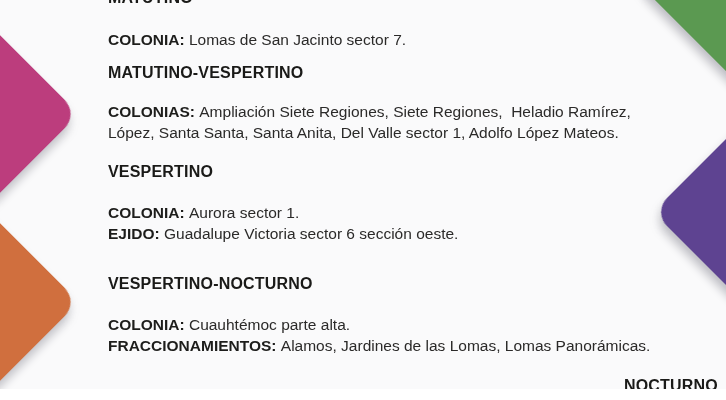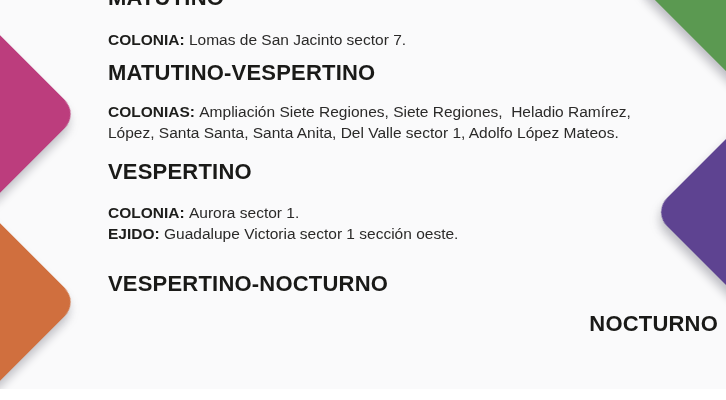--- a/index.html
+++ b/index.html
@@ -21,21 +21,21 @@
   .d-green {left:668px; top:-100px; width:160px;height:160px; background:#5b9951;}
   .d-purple{left:682px; top:142px;  width:140px;height:140px; background:#5e4391;}
 
   .content{
     position:absolute;
     left:108px; top:-12px;
     width:610px;
   }
   .sched{
     margin:0;
-    font-size:22px;
+    font-size:16px;
     line-height:20px;
     font-weight:bold;
     color:#1a1a18;
     letter-spacing:0.2px;
   }
   .line{
     margin:0;
     font-size:15.5px;
     line-height:21px;
     color:#2b2a29;
@@ -67,25 +67,27 @@
 
     <section class="sec2">
       <h2 class="sched">MATUTINO-VESPERTINO</h2>
       <p class="line"><span class="lbl">COLONIAS: </span><span>Ampliación Siete Regiones, Siete Regiones,  Heladio Ramírez,</span></p>
       <p class="line"><span class="lbl"></span><span>López, Santa Santa, Santa Anita, Del Valle sector 1, Adolfo López Mateos.</span></p>
     </section>
 
     <section class="sec3">
       <h2 class="sched">VESPERTINO</h2>
       <p class="line"><span class="lbl">COLONIA: </span><span>Aurora sector 1.</span></p>
-      <p class="line"><span class="lbl">EJIDO: </span><span>Guadalupe Victoria sector 1 sección oeste.</span></p>
+      <p class="line"><span class="lbl">EJIDO: </span><span>Guadalupe Victoria sector 6 sección oeste.</span></p>
     </section>
 
     <section class="sec4">
       <h2 class="sched">VESPERTINO-NOCTURNO</h2>
+      <p class="line"><span class="lbl">COLONIA: </span><span>Cuauhtémoc parte alta.</span></p>
+      <p class="line"><span class="lbl">FRACCIONAMIENTOS: </span><span>Alamos, Jardines de las Lomas, Lomas Panorámicas.</span></p>
     </section>
 
     <section class="sec5">
       <h2 class="sched">NOCTURNO</h2>
     </section>
 
   </div>
 </div>
 
 </body></html>

